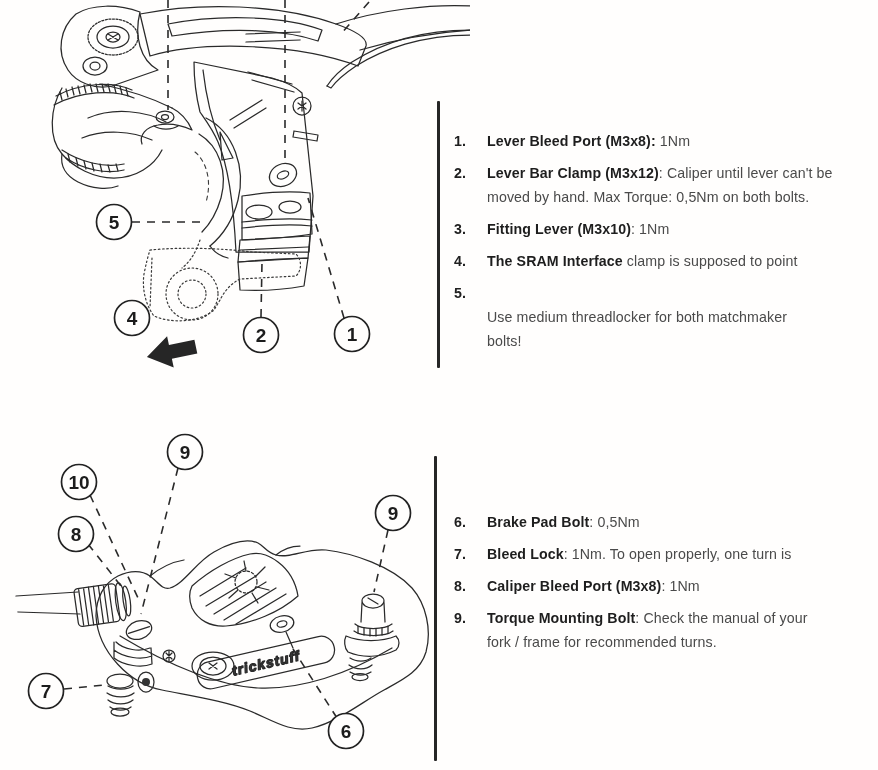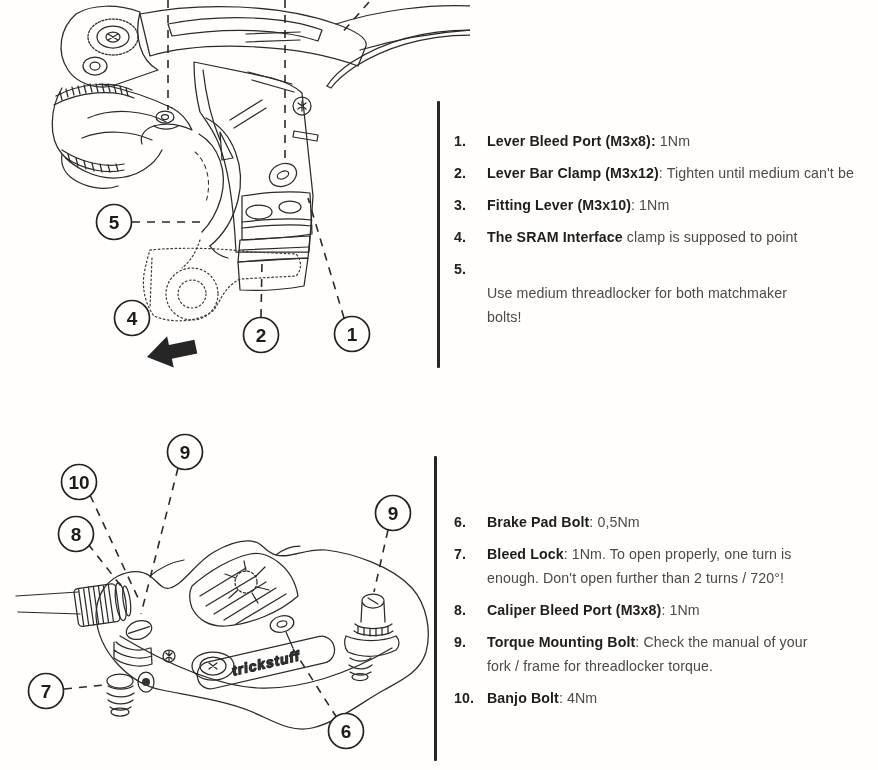--- a/index.html
+++ b/index.html
@@ -210,21 +210,21 @@
   <div class="divider top"></div>
   <div class="divider bottom"></div>
 
   <div class="speclist top">
       <div class="li">
         <span class="num">1.</span>
         <span class="body"><span class="b">Lever Bleed Port (M3x8):</span><span> 1Nm</span></span>
       </div>
       <div class="li">
         <span class="num">2.</span>
-        <span class="body"><span class="b">Lever Bar Clamp (M3x12)</span><span>: Tighten until medium can't be</span><br></span>
+        <span class="body"><span class="b">Lever Bar Clamp (M3x12)</span><span>: Caliper until lever can't be</span><br><span>moved by hand. Max Torque: 0,5Nm on both bolts.</span></span>
       </div>
       <div class="li">
         <span class="num">3.</span>
         <span class="body"><span class="b">Fitting Lever (M3x10)</span><span>: 1Nm</span></span>
       </div>
       <div class="li">
         <span class="num">4.</span>
         <span class="body"><span class="b">The SRAM Interface</span><span> clamp is supposed to point</span><br></span>
       </div>
       <div class="li">
@@ -232,29 +232,25 @@
         <span class="body"><br><span>Use medium threadlocker for both matchmaker</span><br><span>bolts!</span></span>
       </div>
     </div>
   <div class="speclist bottom">
       <div class="li">
         <span class="num">6.</span>
         <span class="body"><span class="b">Brake Pad Bolt</span><span>: 0,5Nm</span></span>
       </div>
       <div class="li">
         <span class="num">7.</span>
-        <span class="body"><span class="b">Bleed Lock</span><span>: 1Nm. To open properly, one turn is</span><br><span>enough. Don't open further than 2 turns / 720°!</span></span>
+        <span class="body"><span class="b">Bleed Lock</span><span>: 1Nm. To open properly, one turn is</span><br></span>
       </div>
       <div class="li">
         <span class="num">8.</span>
         <span class="body"><span class="b">Caliper Bleed Port (M3x8)</span><span>: 1Nm</span></span>
       </div>
       <div class="li">
         <span class="num">9.</span>
-        <span class="body"><span class="b">Torque Mounting Bolt</span><span>: Check the manual of your</span><br><span>fork / frame for threadlocker torque.</span></span>
-      </div>
-      <div class="li">
-        <span class="num">10.</span>
-        <span class="body"><span class="b">Banjo Bolt</span><span>: 4Nm</span></span>
+        <span class="body"><span class="b">Torque Mounting Bolt</span><span>: Check the manual of your</span><br><span>fork / frame for recommended turns.</span></span>
       </div>
     </div>
 
 </div>
 
 </body></html>

